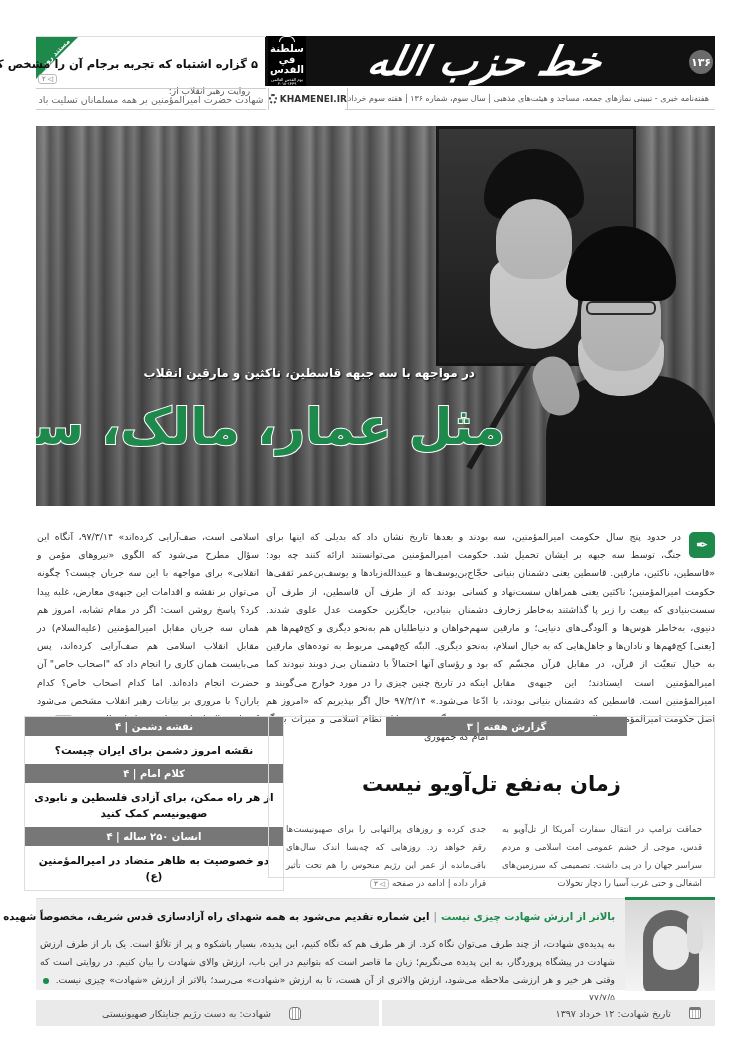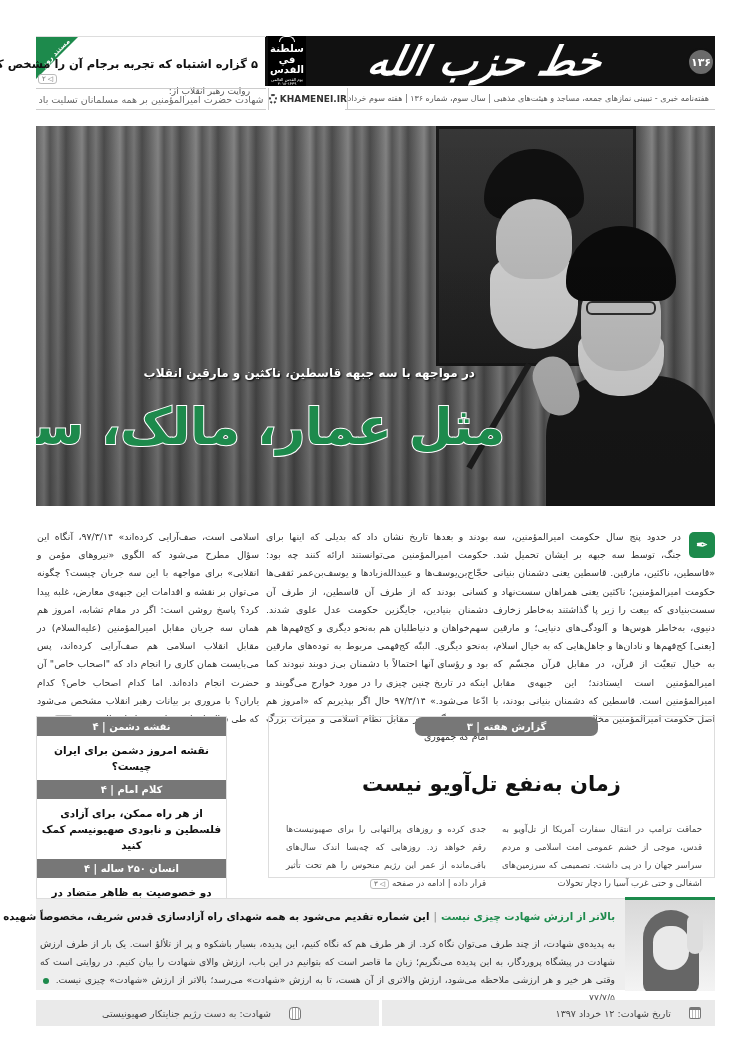--- a/index.html
+++ b/index.html
@@ -52,27 +52,27 @@
 
   
   .col { position: absolute; top: 528px; width: 222px; font-size: 9.4px; line-height: 18.2px; color: #333; text-align: justify; }
   .col1 { left: 493px; }
   .col2 { left: 266px; }
   .col3 { left: 37px; }
   .pen-icon { float: right; width: 26px; height: 26px; background: #1d8a4c; border-radius: 5px; margin-left: 8px; margin-top: 4px; display: flex; align-items: center; justify-content: center; color: #fff; font-size: 15px; }
   .col .page-ref { margin-right: 2px; vertical-align: middle; }
 
   
-  .sidebox { position: absolute; left: 36px; top: 716px; width: 191px; border: 1px solid #ddd; }
+  .sidebox { position: absolute; left: 24px; top: 716px; width: 260px; border: 1px solid #ddd; }
   .sb-head { background: #777; color: #fff; font-size: 10px; font-weight: bold; text-align: center; height: 19px; line-height: 19px; }
   .sb-body { background: #fff; color: #111; font-size: 10.5px; font-weight: bold; text-align: center; padding: 6px 4px; line-height: 16px; }
   .sb-num { font-weight: bold; }
 
   .report { position: absolute; left: 268px; top: 716px; width: 447px; height: 162px; border: 1px solid #ddd; }
-  .report-head { position: absolute; left: 30px; top: 0; width: 183px; height: 19px; background: #777; color: #fff; font-size: 10px; font-weight: bold; text-align: center; line-height: 19px; margin-left: 0; right: 0; margin: 0 auto; border-radius: 7px; }
+  .report-head { position: absolute; left: 30px; top: 0; width: 241px; height: 19px; background: #777; color: #fff; font-size: 10px; font-weight: bold; text-align: center; line-height: 19px; margin-left: 0; right: 0; margin: 0 auto; }
   .report-kicker { position: absolute; left: 0; right: 0; top: 31px; text-align: center; font-size: 12.5px; color: #333; }
   .report-title { position: absolute; left: 0; right: 0; top: 55px; text-align: center; font-size: 21px; font-weight: bold; color: #111; }
   .report-col { position: absolute; top: 103px; width: 200px; font-size: 8.6px; line-height: 18px; color: #444; text-align: justify; }
   .report-col.r1 { right: 12px; }
   .report-col.r2 { right: 228px; }
 
   
   .martyr { position: absolute; left: 36px; top: 898px; width: 679px; height: 92px; background: #eeeeee; border-top: 1px solid #ddd; }
   .martyr-photo { position: absolute; right: 0; top: -2px; width: 90px; height: 94px; background: linear-gradient(180deg,#d8d8d8,#f4f4f4); border-top: 3px solid #1d8a4c; overflow: hidden; }
   .mp-scarf { position: absolute; left: 18px; top: 10px; width: 56px; height: 84px; background: #666; border-radius: 28px 28px 10px 10px; }

